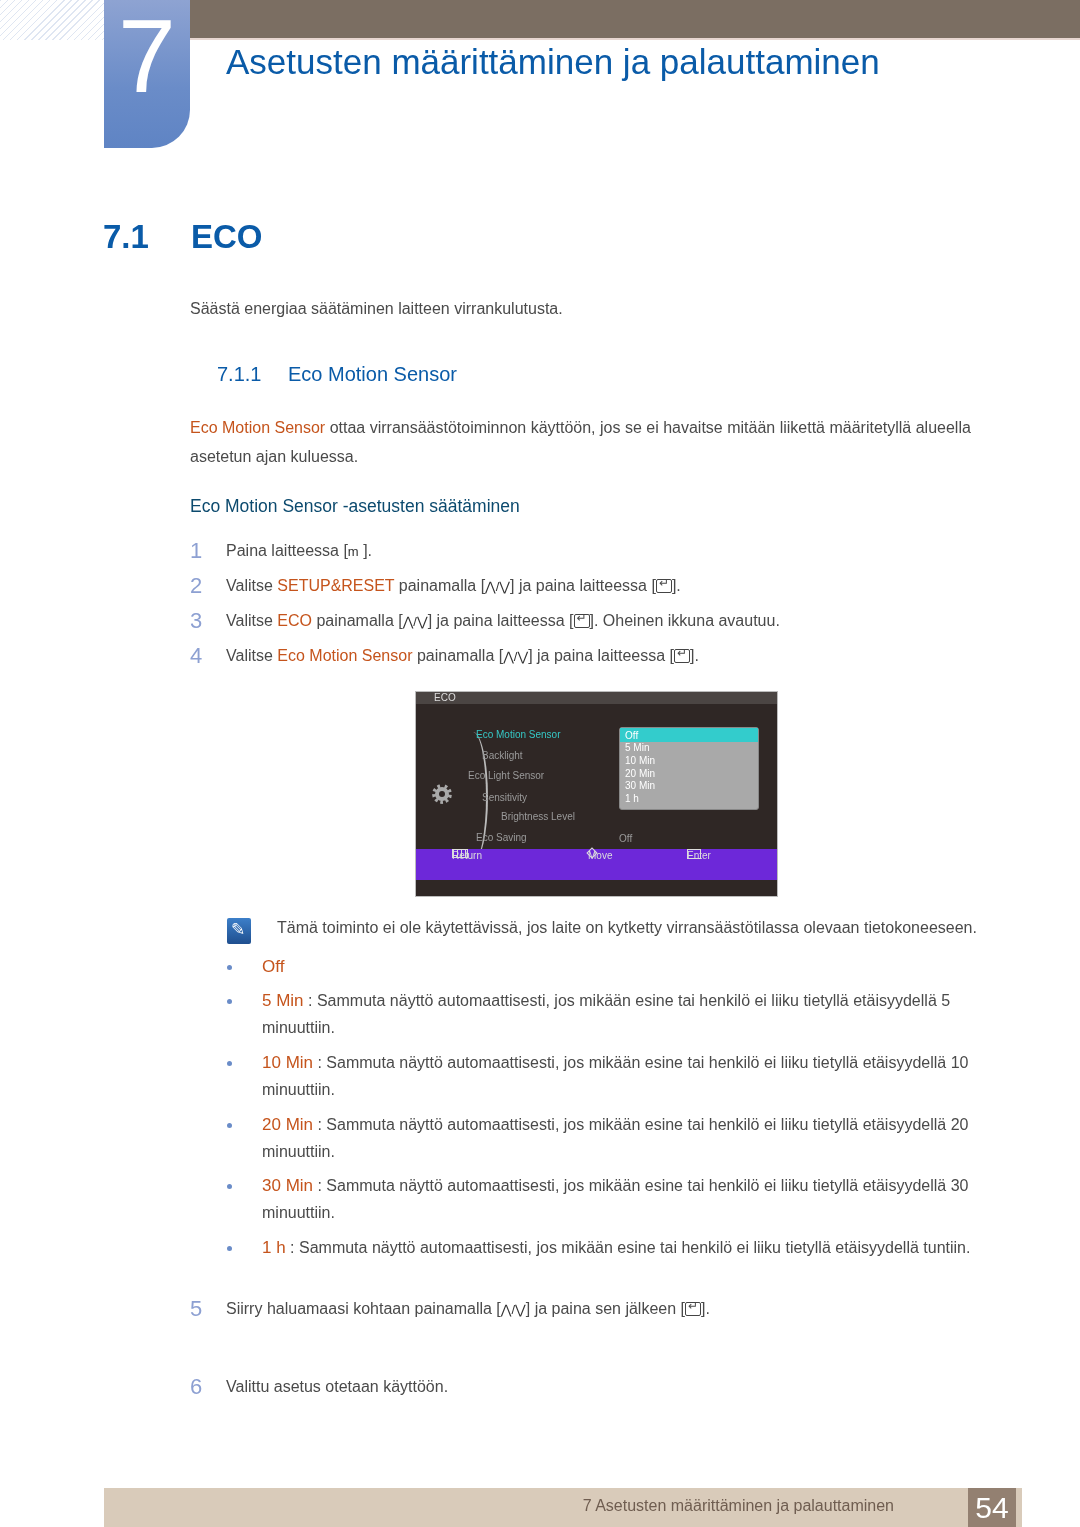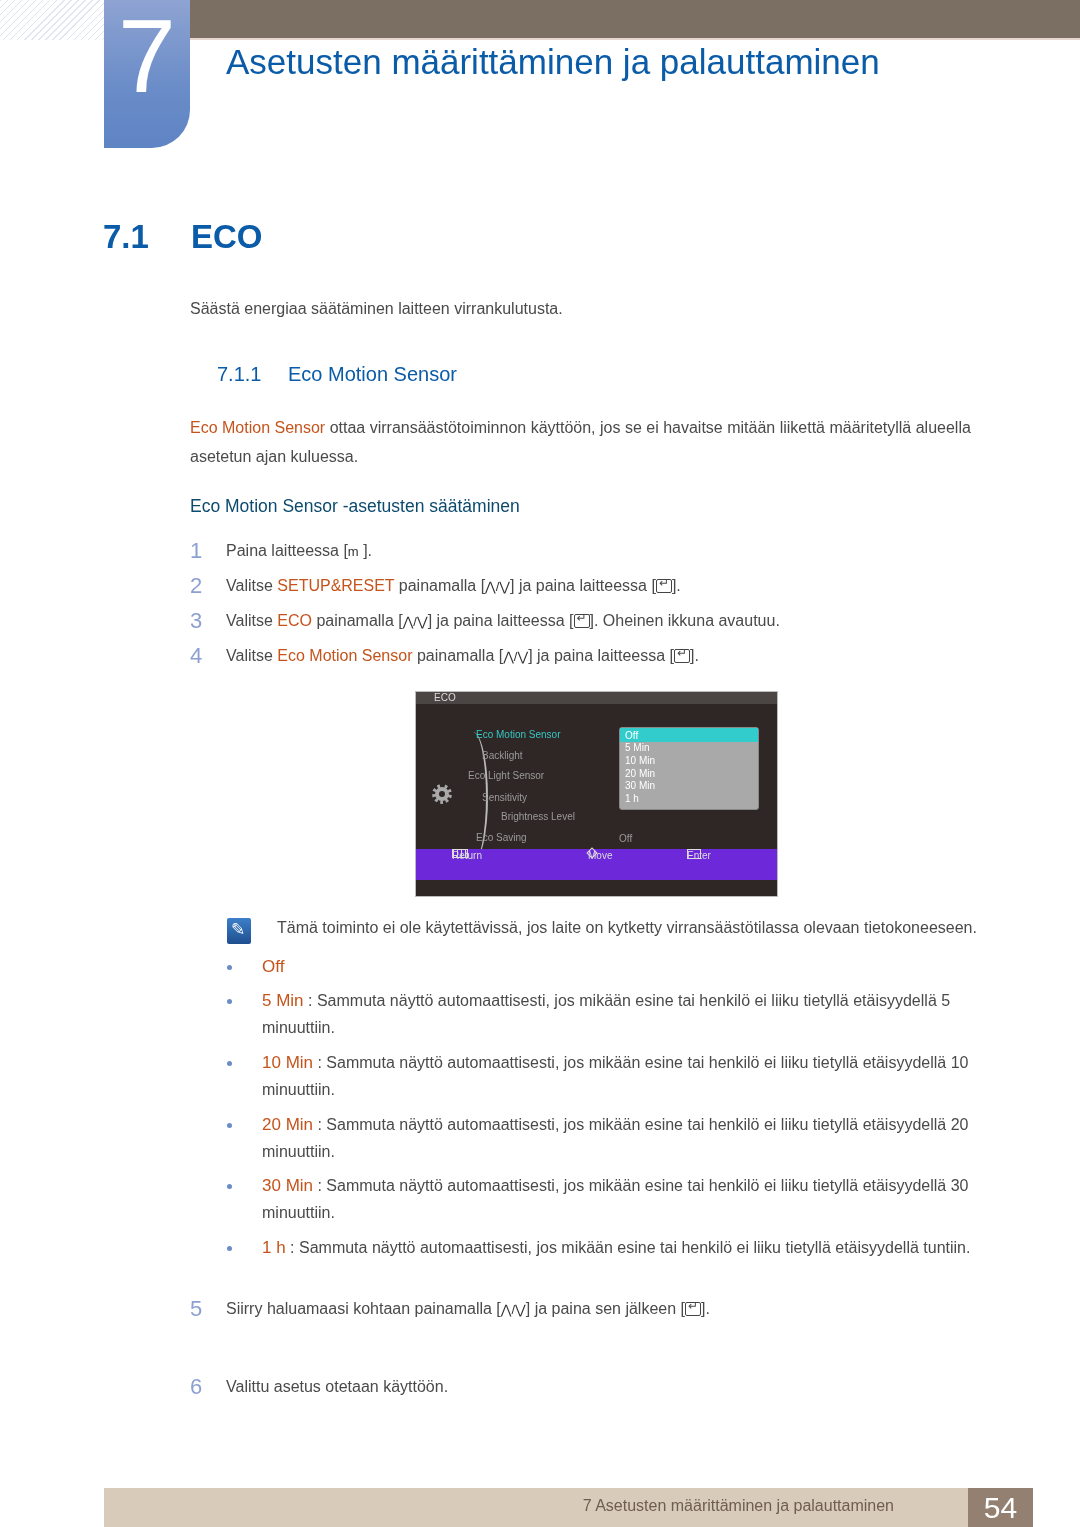--- a/index.html
+++ b/index.html
@@ -54,21 +54,21 @@
   .note-icon::after { content: "✎"; position: absolute; left: 4px; top: 1px; color: #fff; font-size: 17px; }
   .note-text { position: absolute; left: 277px; top: 919px; font-size: 16px; color: #4a4a4a; text-align: right; }
 
   .bullet { position: absolute; left: 227px; width: 780px; font-size: 16px; line-height: 27px; color: #4a4a4a; }
   .bullet .dot { position: absolute; left: 0; top: 12px; width: 5px; height: 5px; border-radius: 50%; background: #6a8cc8; }
   .bullet .txt { margin-left: 35px; display: block; }
   .bullet .term { color: #c5541c; font-size: 17px; }
 
   .footer-bar { position: absolute; left: 104px; top: 1488px; width: 918px; height: 39px; background: #d9cbba; }
   .footer-text { position: absolute; right: 128px; top: 9px; font-size: 16px; color: #6f5d50; }
-  .page-num { position: absolute; left: 968px; top: 1488px; width: 65px; height: 39px; background: #938071; color: #fff; font-size: 30px; text-align: center; line-height: 39px; }
+  .page-num { position: absolute; left: 968px; top: 1488px; width: 48px; height: 39px; background: #938071; color: #fff; font-size: 30px; text-align: center; line-height: 39px; }
 </style>
 </head>
 <body>
 
 <div class="hatch"></div>
 <div class="top-bar"></div>
 <div class="top-bar-line"></div>
 <div class="chapter-tab">
   <div class="chapter-num">7</div>
 </div>

